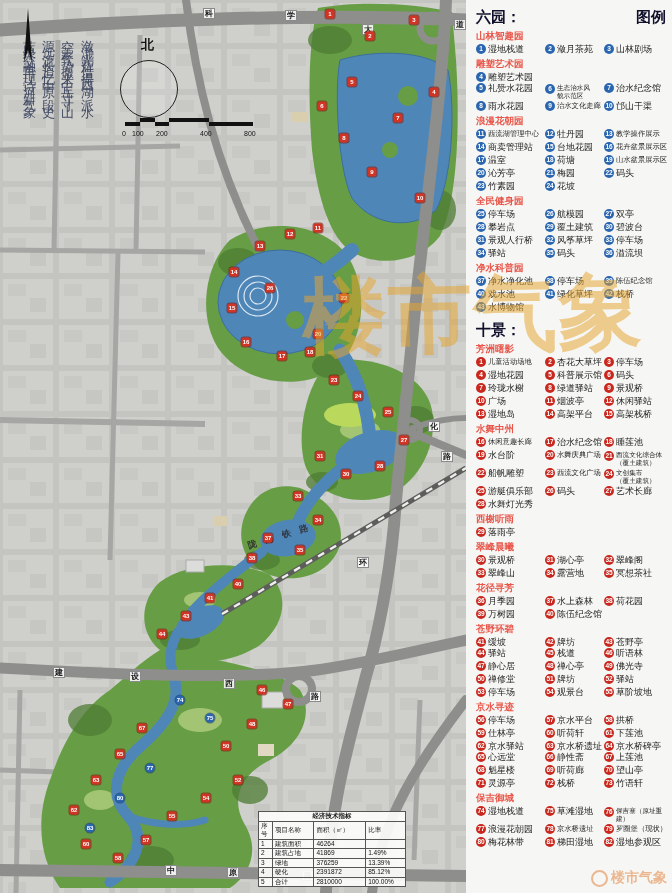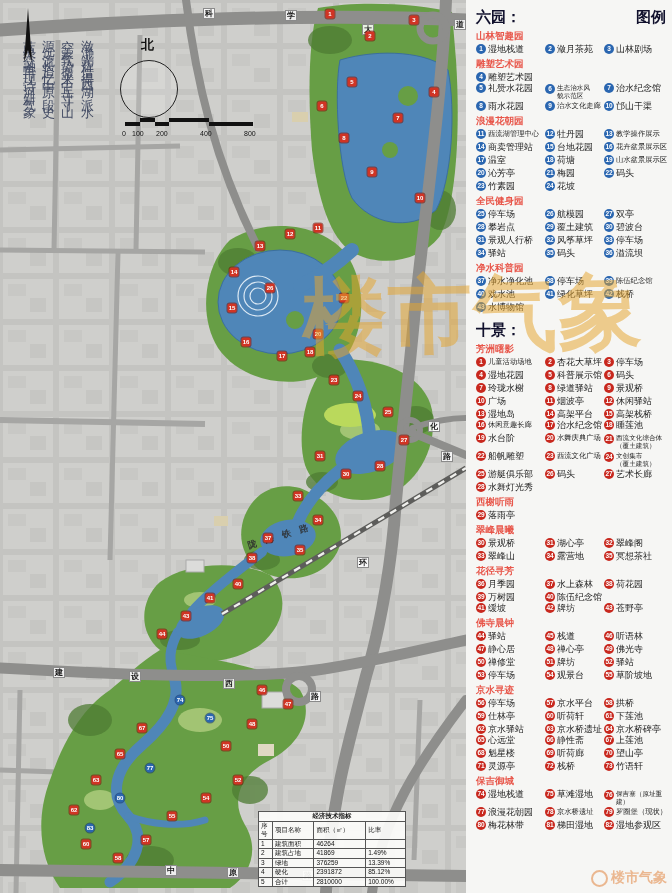--- a/index.html
+++ b/index.html
@@ -577,20 +577,21 @@
         </div>
         <div class="it">
           <span class="n" style="background: rgb(200, 40, 30);">14</span>
           <span class="lbl">高架平台</span>
         </div>
         <div class="it">
           <span class="n" style="background: rgb(200, 40, 30);">15</span>
           <span class="lbl">高架栈桥</span>
         </div>
       </div>
+      <div class="sec">水舞中州</div>
       <div class="grid">
         <div class="it s">
           <span class="n" style="background: rgb(200, 40, 30);">16</span>
           <span class="lbl">休闲意趣长廊</span>
         </div>
         <div class="it">
           <span class="n" style="background: rgb(200, 40, 30);">17</span>
           <span class="lbl">治水纪念馆</span>
         </div>
         <div class="it">
@@ -690,35 +691,35 @@
         </div>
         <div class="it">
           <span class="n" style="background: rgb(200, 40, 30);">39</span>
           <span class="lbl">万树园</span>
         </div>
         <div class="it">
           <span class="n" style="background: rgb(200, 40, 30);">40</span>
           <span class="lbl">陈伍纪念馆</span>
         </div>
       </div>
+      <div class="sec">苍野环碧</div>
       <div class="grid">
         <div class="it">
           <span class="n" style="background: rgb(200, 40, 30);">41</span>
           <span class="lbl">缓坡</span>
         </div>
         <div class="it">
           <span class="n" style="background: rgb(200, 40, 30);">42</span>
           <span class="lbl">牌坊</span>
         </div>
         <div class="it">
           <span class="n" style="background: rgb(200, 40, 30);">43</span>
           <span class="lbl">苍野亭</span>
         </div>
       </div>
-      <div class="sec">佛寺晨钟</div>
       <div class="grid">
         <div class="it">
           <span class="n" style="background: rgb(200, 40, 30);">44</span>
           <span class="lbl">驿站</span>
         </div>
         <div class="it">
           <span class="n" style="background: rgb(200, 40, 30);">45</span>
           <span class="lbl">栈道</span>
         </div>
         <div class="it">

